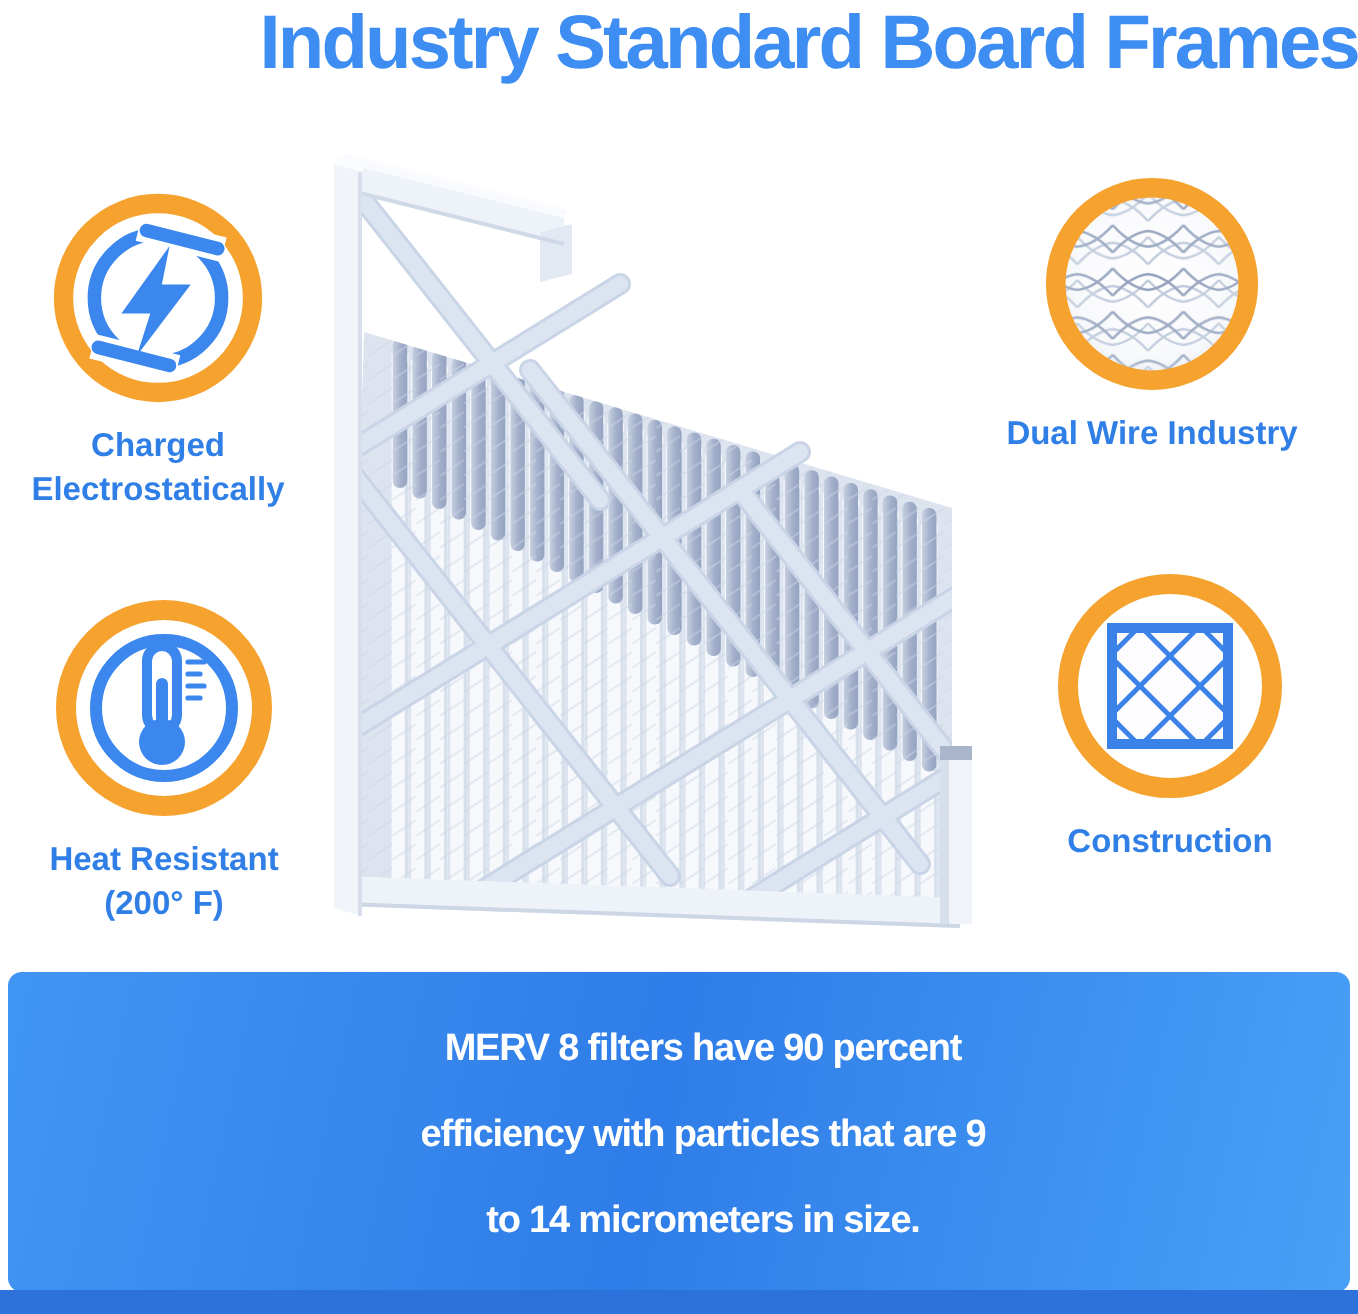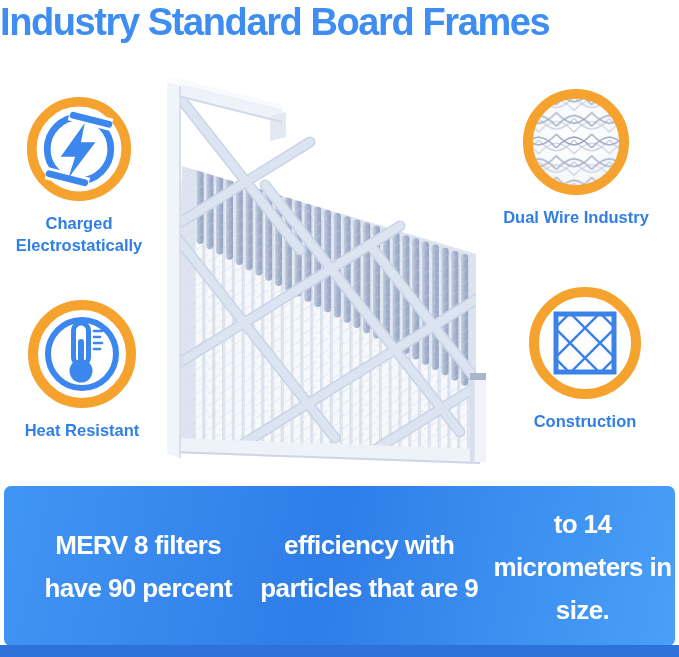--- a/index.html
+++ b/index.html
@@ -1,39 +1,39 @@
 <!DOCTYPE html>
 <html><head>
 <meta charset="utf-8">
 <style>
   html,body{margin:0;padding:0;background:#ffffff;}
   .canvas{
     position:relative;width:679px;height:657px;background:#ffffff;overflow:hidden;
     font-family:"Liberation Sans",sans-serif;
   }
   .title{
-    position:absolute;top:1px;left:0;right:0;text-align:left;
+    position:absolute;top:1px;left:0;right:0;text-align:right;
     font-size:38px;font-weight:bold;letter-spacing:-1.4px;color:#3d8df2;
     white-space:nowrap;
   }
   .feature{position:absolute;width:164px;display:flex;flex-direction:column;align-items:center;}
   .feature .label{
     font-size:16.5px;font-weight:bold;color:#2f7fe6;text-align:center;
     line-height:22px;margin-top:9px;white-space:nowrap;
   }
   .f-electro{left:-3px;top:95px;}
   .f-wire{left:494px;top:87px;}
   .f-heat{left:0px;top:298px;}
   .f-industrial{left:503px;top:285px;}
   .filter-art{position:absolute;left:160px;top:70px;width:345px;height:400px;}
   .banner{
     position:absolute;left:4px;right:4px;top:486px;height:160px;border-radius:7px;
     background:linear-gradient(102deg,#4195f3 0%,#2f7de8 48%,#49a0f7 100%);
-    display:flex;flex-direction:row;justify-content:center;align-items:center;
-    color:#ffffff;font-weight:bold;font-size:26px;line-height:43px;text-align:center;
+    display:flex;flex-direction:column;justify-content:center;align-items:center;
+    color:#ffffff;font-weight:bold;font-size:19px;line-height:43px;text-align:center;
     letter-spacing:-0.6px;padding-top:2px;box-sizing:border-box;padding-left:24px;
   }
   .bottom-strip{position:absolute;left:0;right:0;top:645px;height:12px;background:#2c72da;}
 </style>
 </head>
 <body>
 
 <div class="canvas">
 
   <div class="title">Industry Standard Board Frames</div>
@@ -96,20 +96,21 @@
       <rect x="52" y="41" width="6" height="30" rx="3" fill="#3b87ee"></rect>
       <g stroke="#3b87ee" stroke-width="2.6" stroke-linecap="round">
         <line x1="68" y1="33" x2="76" y2="33"></line>
         <line x1="68" y1="39" x2="74" y2="39"></line>
         <line x1="68" y1="45" x2="76" y2="45"></line>
         <line x1="68" y1="51" x2="74" y2="51"></line>
       </g>
     </svg>
     <div class="label">
       <div>Heat Resistant</div>
+      <div>(200° F)</div>
     </div>
   </div>
 
   <div class="feature f-industrial">
     <svg width="116" height="116" viewBox="0 0 116 116">
       <defs>
         <clipPath id="sqClip">
             <rect x="29" y="29" width="58" height="58"></rect>
           </clipPath>
       </defs>

